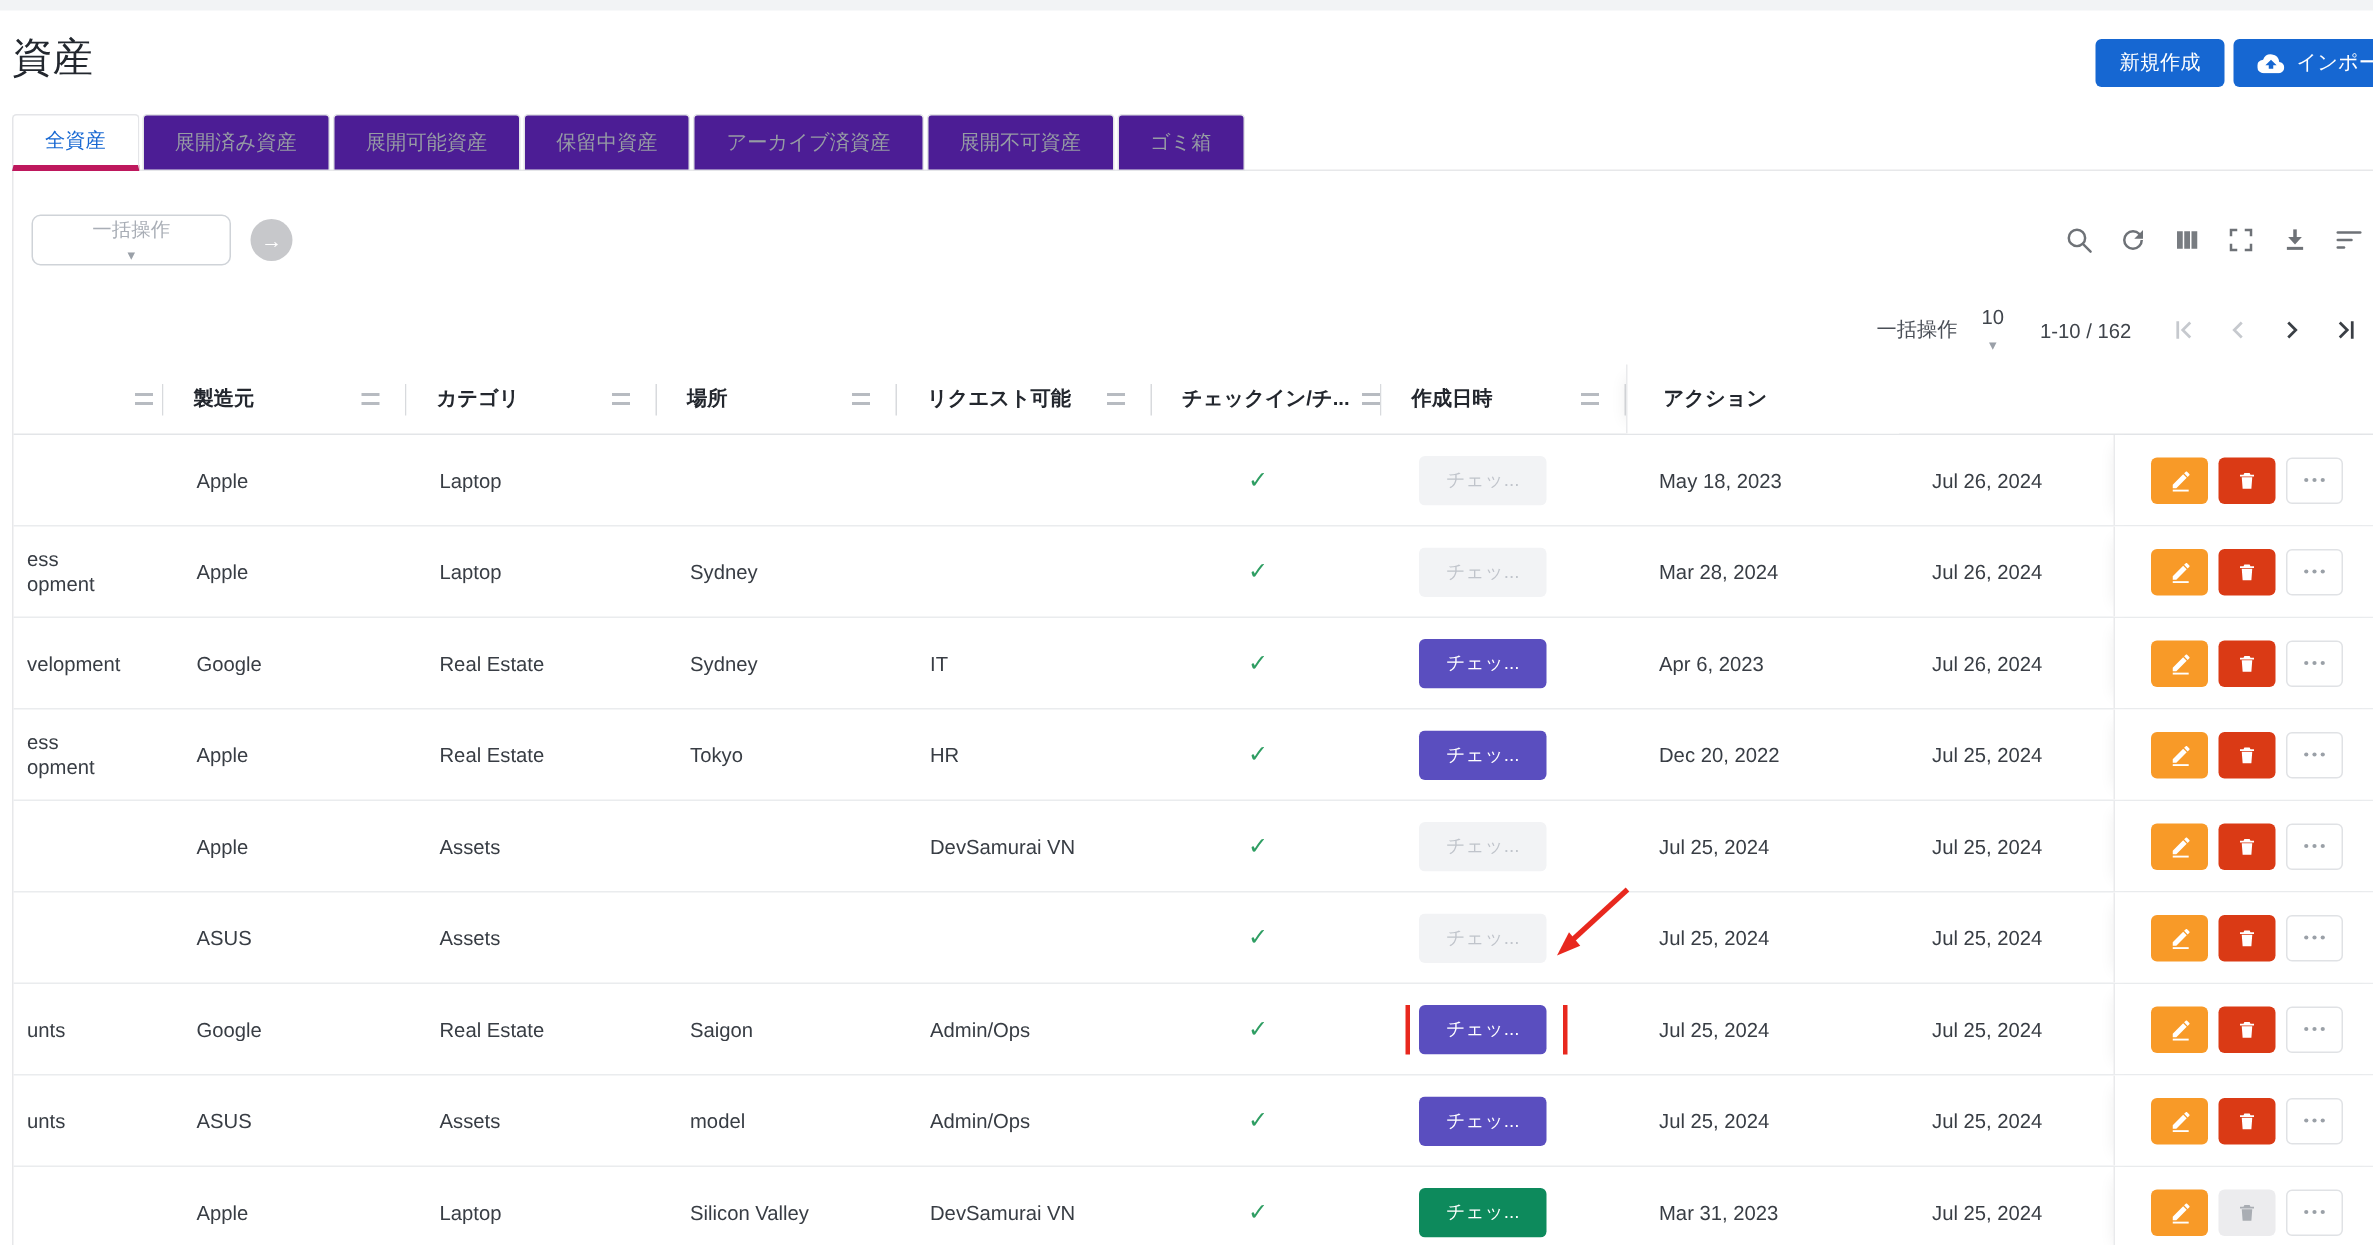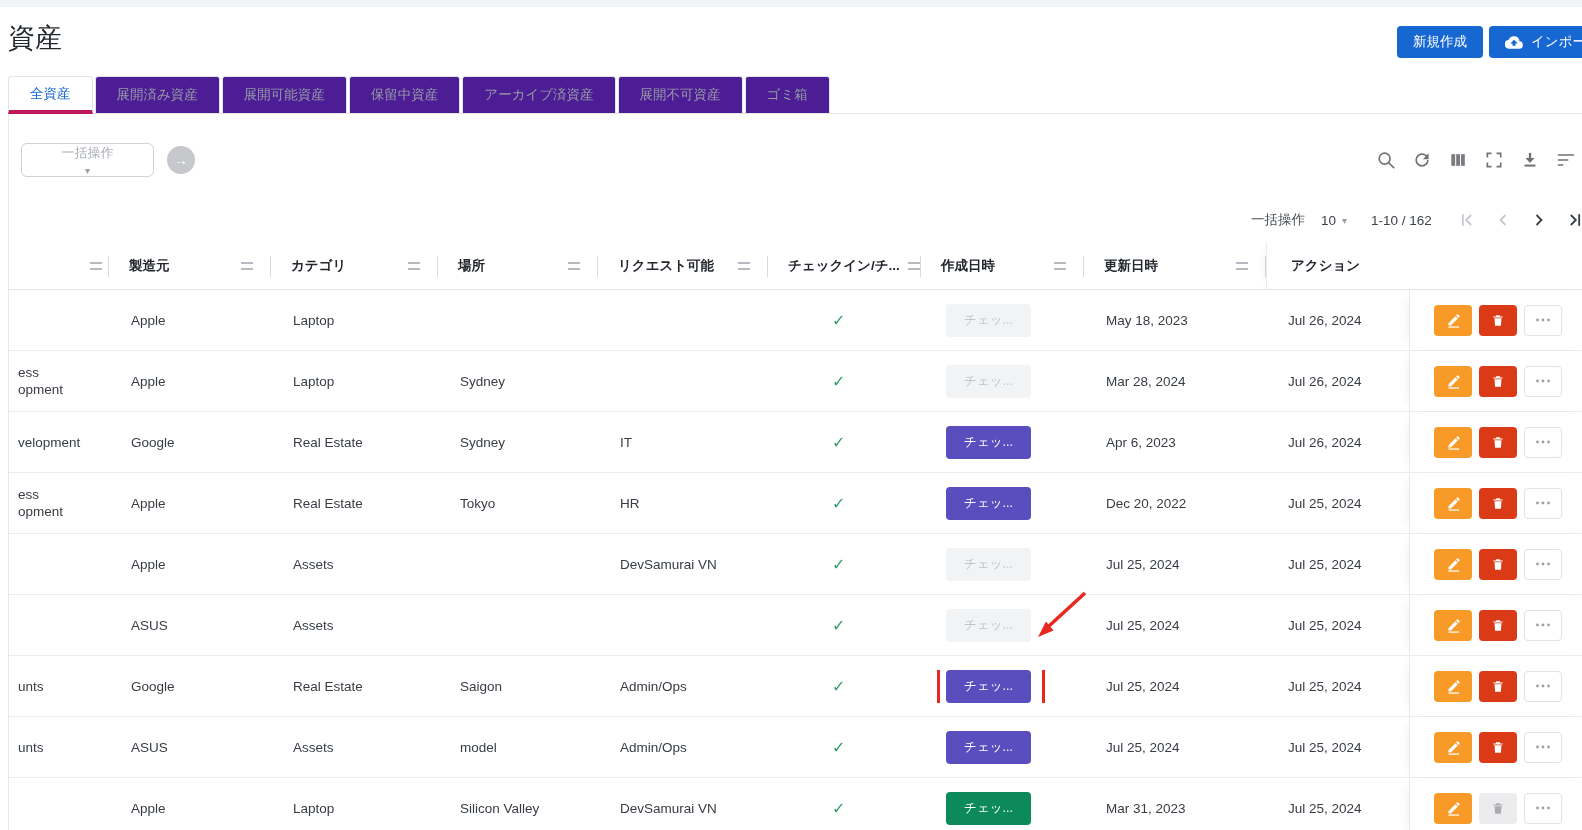--- a/index.html
+++ b/index.html
@@ -35,21 +35,21 @@
     background:#c7c8cb; color:#fff; display:flex; align-items:center; justify-content:center;
     border:none; font-size:14px; cursor:pointer; }
 
   .tool-icons { position:absolute; top:36px; left:1367px; display:flex; gap:16px; color:#6e7277; }
   .tool-icons .ticon { width:20px; height:20px; cursor:pointer; }
 
   
   .pagination { position:absolute; top:92px; left:1242px; display:flex; align-items:center;
     font-size:13.5px; color:#3f444b; height:28px; }
   .pag-label { color:#4a4f57; }
-  .pag-size { margin-left:16px; display:flex; align-items:center; gap:6px; cursor:pointer; }
+  .pag-size { margin-left:16px; display:flex; align-items:center; gap:6px; cursor:pointer;flex-direction:column; }
   .pag-range { margin-left:24px; }
   .pag-nav { margin-left:22px; display:flex; gap:9px; }
   .nav-btn { width:27px; height:27px; display:flex; align-items:center; justify-content:center;
     background:none; border:none; cursor:pointer; color:#3a3f45; }
   .nav-btn.disabled { color:#c6c9ce; }
 
   
   .table { position:absolute; top:129px; left:0; width:1588px; }
   .grid-row { display:grid; grid-template-columns:100px 162px 167px 160px 170px 153px 163px 182px 143px 1fr; }
   .thead { height:47px; align-items:center; border-bottom:1px solid #e3e5e8; }
@@ -227,24 +227,20 @@
           <span class="colmenu"></span>
       </div>
       <div class="th">
         <span>チェックイン/チ...</span>
           <span class="colmenu"></span>
       </div>
       <div class="th">
         <span>作成日時</span>
           <span class="colmenu"></span>
       </div>
-      <div class="th">
-        <span>更新日時</span>
-          <span class="colmenu"></span>
-      </div>
       <div class="th sticky">
         <span>アクション</span>
       </div>
     </div>
     <div>
         <div class="grid-row trow">
     <div class="td col-frag"></div>
     <div class="td">Apple</div>
     <div class="td">Laptop</div>
     <div class="td"></div>

